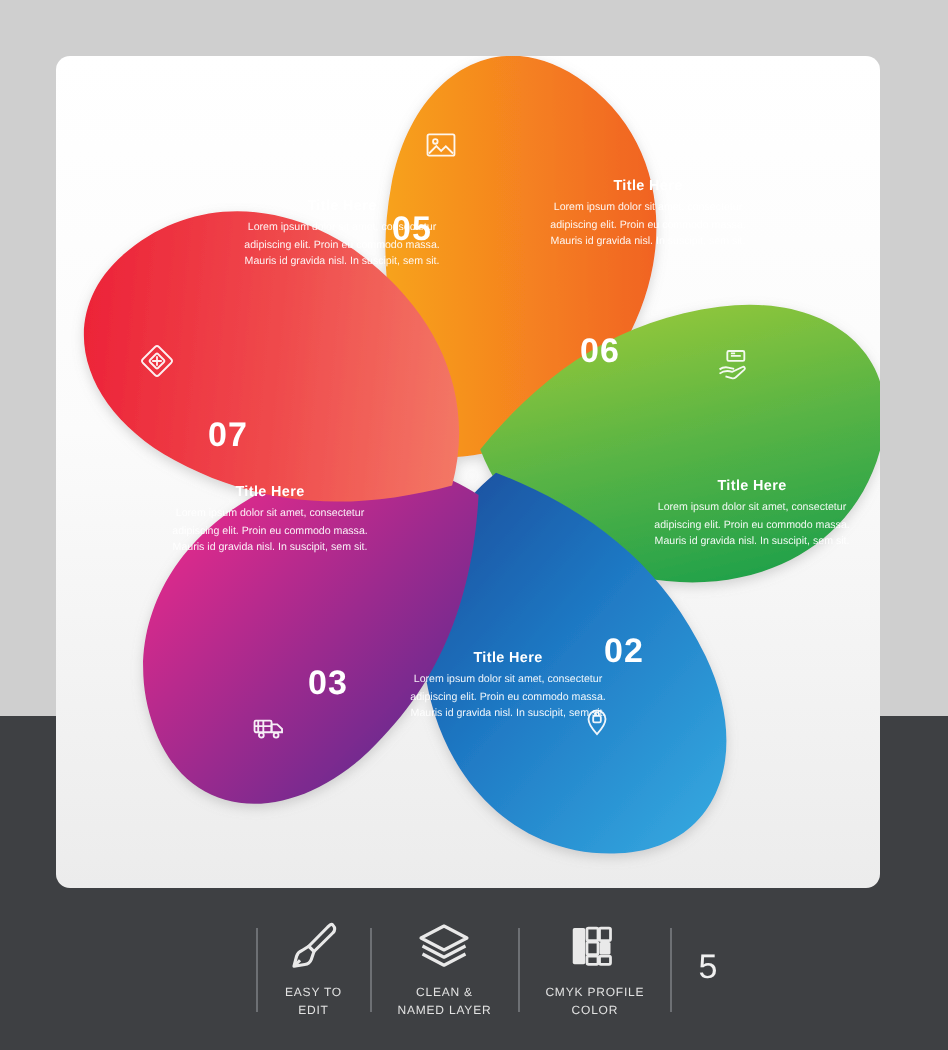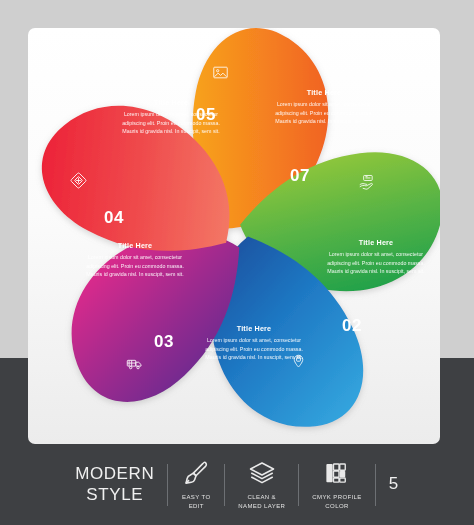--- a/index.html
+++ b/index.html
@@ -61,21 +61,21 @@
   }
   .petal-icon svg { width: 100%; height: 100%; display: block; }
 
   
   .t01 { left: 244px; top: 60px; }
   .n01 { left: 262px; top: 138px; }
   .i01 { left: 184px; top: 36px; }
 
   
   .t02 { left: 296px; top: 210px; }
-  .n02 { left: 274px; top: 288px; margin-left: 40px; }
+  .n02 { left: 274px; top: 288px; }
   .i02 { left: 330px; top: 145px; }
 
   
   .t03 { left: 174px; top: 296px; }
   .n03 { left: 126px; top: 304px; }
   .i03 { left: 262px; top: 325px; }
 
   
   .t04 { left: 55px; top: 213px; }
   .n04 { left: 76px; top: 180px; }
@@ -181,21 +181,21 @@
         <g transform="rotate(236 208 208)">
           <use href="#petal" fill="url(#g05)"></use>
         </g>
       </g>
     </svg>
 
     <div class="petal-text t01">
       <div class="petal-title">Title Here</div>
       <div class="petal-body">Lorem ipsum dolor sit amet, consectetur adipiscing elit. Proin eu commodo massa. Mauris id gravida nisl. In suscipit, sem sit.</div>
     </div>
-    <div class="petal-num n01">07</div>
+    <div class="petal-num n01">06</div>
     <div class="petal-icon i01">
       <svg viewBox="0 0 24 24" fill="none" stroke="#ffffff" stroke-width="1.3">
         <rect x="2.5" y="4.5" width="19" height="15" rx="1.2"></rect>
         <circle cx="8" cy="9.5" r="1.6"></circle>
         <path d="M3.5 18l5.2-5.2 3.4 3.4 3.3-3.3 5.1 5.1"></path>
       </svg>
     </div>
 
     <div class="petal-text t02">
       <div class="petal-title">Title Here</div>
@@ -220,21 +220,21 @@
         <path d="M12 3.2a6 6 0 0 1 6 6c0 4.2-6 10.6-6 10.6S6 13.4 6 9.2a6 6 0 0 1 6-6z"></path>
         <rect x="9.3" y="7" width="5.4" height="4.6" rx="1"></rect>
         <path d="M10.6 7V5.9a1.4 1.4 0 0 1 2.8 0V7"></path>
       </svg>
     </div>
 
     <div class="petal-text t04">
       <div class="petal-title">Title Here</div>
       <div class="petal-body">Lorem ipsum dolor sit amet, consectetur adipiscing elit. Proin eu commodo massa. Mauris id gravida nisl. In suscipit, sem sit.</div>
     </div>
-    <div class="petal-num n04">04</div>
+    <div class="petal-num n04">07</div>
     <div class="petal-icon i04">
       <svg viewBox="0 0 24 24" fill="none" stroke="#ffffff" stroke-width="1.3">
         <rect x="1.8" y="7.5" width="12" height="8.2" rx="1"></rect>
         <path d="M13.8 10.2h4l3.4 3.2v2.3h-7.4z"></path>
         <path d="M4.4 7.5v8.2M8 7.5v8.2M1.8 11.4h12"></path>
         <circle cx="6.6" cy="17.8" r="1.7"></circle>
         <circle cx="17" cy="17.8" r="1.7"></circle>
       </svg>
     </div>
 
@@ -248,24 +248,20 @@
         <rect x="4" y="4" width="16" height="16" rx="2" transform="rotate(45 12 12)"></rect>
         <rect x="8" y="8" width="8" height="8" rx="1" transform="rotate(45 12 12)"></rect>
         <path d="M8.6 12h6.8M12 8.6v6.8"></path>
       </svg>
     </div>
 
   </div>
 
   <div class="footer">
 
-    <div class="f-cell">
-      <div class="f-word r">MODERN</div>
-      <div class="f-word r">STYLE</div>
-    </div>
 
     <div class="f-div"></div>
 
     <div class="f-cell">
       <div class="f-icon">
         <svg viewBox="0 0 24 24" fill="none" stroke="#e9e9e9" stroke-width="1.25" stroke-linejoin="round">
           <path d="M19.6 2.9c.9.9.9 2.2 0 3L12 13.4 9.9 11.3 17.4 3.7c.8-.8 1.5-1.6 2.2-.8z"></path>
           <path d="M9.9 11.3l2.1 2.1-1.1 3.2c-.4 1.1-1.4 1.9-2.6 2L4 19.3l1-3.9c.3-1.1 1.1-2 2.2-2.4z"></path>
           <path d="M4 19.3l2.4-2.4"></path>
         </svg>

